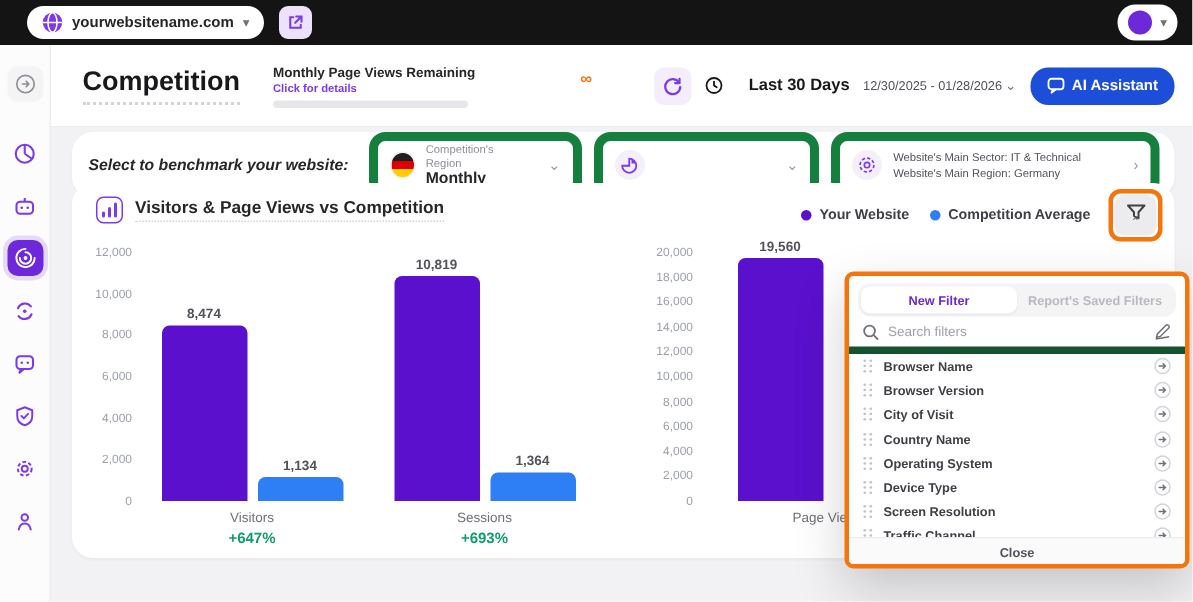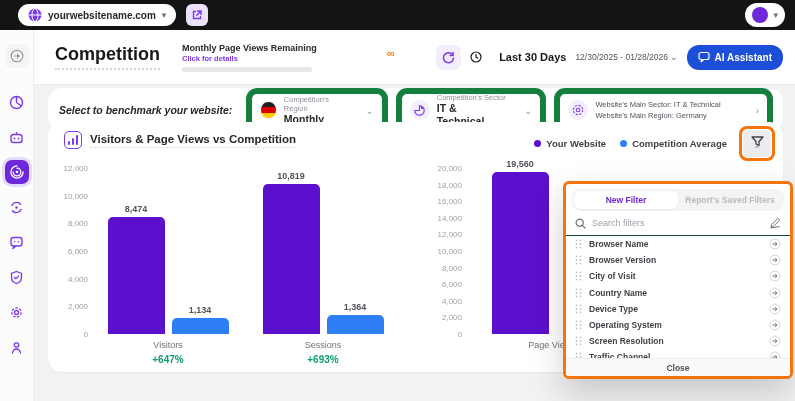--- a/index.html
+++ b/index.html
@@ -69,21 +69,21 @@
   .bar { position:absolute; bottom:46px; border-radius:5px 5px 0 0; }
   .bar-val { position:absolute; font-size:9px; color:#52525b; font-weight:600; text-align:center; width:66px; transform:translateX(-5px); }
   .cat-lbl { position:absolute; top:172px; font-size:9px; color:#71717a; text-align:center; width:120px; }
   .chg-lbl { position:absolute; top:186px; font-size:10px; font-weight:bold; color:#0f9d6a; text-align:center; width:120px; }
 
   
   .fpanel { position:absolute; top:181px; left:563px; width:230px; height:198px; background:#fff; border:3px solid #f5740c; border-radius:6px; box-shadow:0 14px 34px rgba(0,0,0,.18); z-index:40; display:flex; flex-direction:column; }
   .ftabs { margin:5px 6px 0 6px; background:#f4f4f5; border-radius:8px; height:22px; display:flex; padding:2px; }
   .ftab { flex:1; display:flex; align-items:center; justify-content:center; font-size:8.5px; font-weight:bold; border-radius:6px; color:#b9b9c1; }
   .ftab.active { background:#fff; color:#6d28d9; box-shadow:0 1px 2px rgba(0,0,0,.06); }
-  .fsearch { height:25px; border-bottom:1px solid #14532d; display:flex; align-items:center; gap:6px; padding:0 9px; }
+  .fsearch { height:25px; border-bottom:5px solid #14532d; display:flex; align-items:center; gap:6px; padding:0 9px; }
   .fsearch input { border:none; outline:none; flex:1; font-size:9px; color:#3f3f46; font-family:"Liberation Sans",sans-serif; background:transparent; }
   .fsearch input::placeholder { color:#a1a1aa; }
   .flist { flex:1; overflow:hidden; }
   .frow { height:16.2px; display:flex; align-items:center; gap:7px; padding:0 9px; }
   .frow .flabel { font-size:8.5px; font-weight:600; color:#3f3f46; }
   .frow .fspacer { flex:1; }
   .ffooter { height:18px; background:#fafafa; border-top:1px solid #ececf0; display:flex; align-items:center; justify-content:center; font-size:8.5px; font-weight:600; color:#52525b; border-radius:0 0 3px 3px; }
 </style>
 </head>
 <body>
@@ -224,24 +224,20 @@
       </div>
       <span class="sel-chev">⌄</span>
     </div>
     <div class="sel-card card-sector">
       <span class="sel-ico">
         <svg width="11" height="11" viewBox="0 0 11 11">
             <path d="M5.5 5.5V0.8A4.7 4.7 0 1 1 0.8 5.5z" fill="none" stroke="#7c3aed" stroke-width="1.2"></path>
             <path d="M7 1.2A4.7 4.7 0 0 1 9.8 4H7z" fill="#7c3aed"></path>
           </svg>
       </span>
-      <div>
-        <div class="sel-small">Competition's Sector</div>
-        <div class="sel-value">IT &amp; Technical</div>
-      </div>
       <span class="sel-chev">⌄</span>
     </div>
     <div class="sel-card card-website">
       <span class="sel-ico">
         <svg width="12" height="12" viewBox="0 0 12 12">
             <circle cx="6" cy="6" r="4.6" fill="none" stroke="#7c3aed" stroke-width="1.1" stroke-dasharray="2.2 1.4"></circle>
             <circle cx="6" cy="6" r="1.8" fill="none" stroke="#7c3aed" stroke-width="1.1"></circle>
           </svg>
       </span>
       <div class="two-line">
@@ -402,37 +398,37 @@
       </div>
       <div class="frow">
         <svg width="7" height="10" viewBox="0 0 7 10">
           <circle cx="1.5" cy="1.5" r="0.9" fill="#c0c0c8"></circle>
           <circle cx="5.5" cy="1.5" r="0.9" fill="#c0c0c8"></circle>
           <circle cx="1.5" cy="5" r="0.9" fill="#c0c0c8"></circle>
           <circle cx="5.5" cy="5" r="0.9" fill="#c0c0c8"></circle>
           <circle cx="1.5" cy="8.5" r="0.9" fill="#c0c0c8"></circle>
           <circle cx="5.5" cy="8.5" r="0.9" fill="#c0c0c8"></circle>
         </svg>
+        <span class="flabel">Operating System</span>
+        <span class="fspacer"></span>
+        <svg width="12" height="12" viewBox="0 0 12 12">
+          <circle cx="6" cy="6" r="5" fill="none" stroke="#d4d4d8" stroke-width="1"></circle>
+          <path d="M3.8 6h4M6.4 4.5L7.9 6 6.4 7.5" fill="none" stroke="#71717a" stroke-width="1" stroke-linecap="round"></path>
+        </svg>
+      </div>
+      <div class="frow">
+        <svg width="7" height="10" viewBox="0 0 7 10">
+          <circle cx="1.5" cy="1.5" r="0.9" fill="#c0c0c8"></circle>
+          <circle cx="5.5" cy="1.5" r="0.9" fill="#c0c0c8"></circle>
+          <circle cx="1.5" cy="5" r="0.9" fill="#c0c0c8"></circle>
+          <circle cx="5.5" cy="5" r="0.9" fill="#c0c0c8"></circle>
+          <circle cx="1.5" cy="8.5" r="0.9" fill="#c0c0c8"></circle>
+          <circle cx="5.5" cy="8.5" r="0.9" fill="#c0c0c8"></circle>
+        </svg>
         <span class="flabel">Device Type</span>
-        <span class="fspacer"></span>
-        <svg width="12" height="12" viewBox="0 0 12 12">
-          <circle cx="6" cy="6" r="5" fill="none" stroke="#d4d4d8" stroke-width="1"></circle>
-          <path d="M3.8 6h4M6.4 4.5L7.9 6 6.4 7.5" fill="none" stroke="#71717a" stroke-width="1" stroke-linecap="round"></path>
-        </svg>
-      </div>
-      <div class="frow">
-        <svg width="7" height="10" viewBox="0 0 7 10">
-          <circle cx="1.5" cy="1.5" r="0.9" fill="#c0c0c8"></circle>
-          <circle cx="5.5" cy="1.5" r="0.9" fill="#c0c0c8"></circle>
-          <circle cx="1.5" cy="5" r="0.9" fill="#c0c0c8"></circle>
-          <circle cx="5.5" cy="5" r="0.9" fill="#c0c0c8"></circle>
-          <circle cx="1.5" cy="8.5" r="0.9" fill="#c0c0c8"></circle>
-          <circle cx="5.5" cy="8.5" r="0.9" fill="#c0c0c8"></circle>
-        </svg>
-        <span class="flabel">Operating System</span>
         <span class="fspacer"></span>
         <svg width="12" height="12" viewBox="0 0 12 12">
           <circle cx="6" cy="6" r="5" fill="none" stroke="#d4d4d8" stroke-width="1"></circle>
           <path d="M3.8 6h4M6.4 4.5L7.9 6 6.4 7.5" fill="none" stroke="#71717a" stroke-width="1" stroke-linecap="round"></path>
         </svg>
       </div>
       <div class="frow">
         <svg width="7" height="10" viewBox="0 0 7 10">
           <circle cx="1.5" cy="1.5" r="0.9" fill="#c0c0c8"></circle>
           <circle cx="5.5" cy="1.5" r="0.9" fill="#c0c0c8"></circle>

